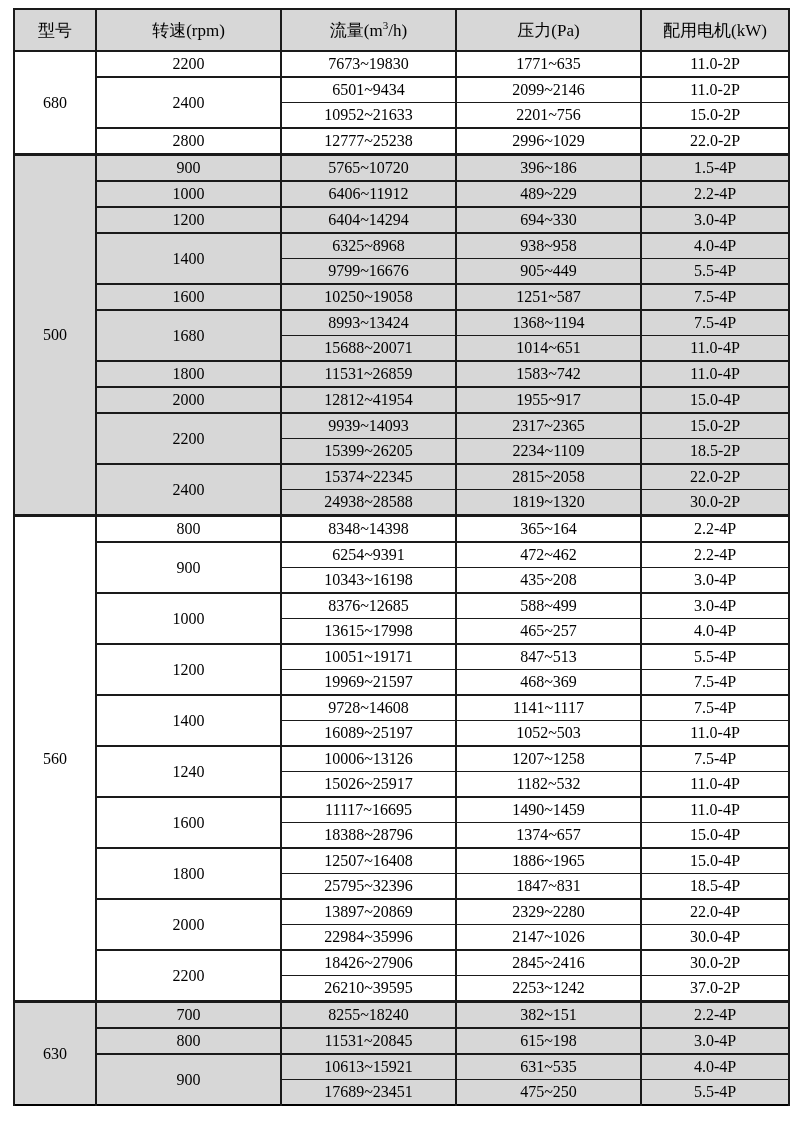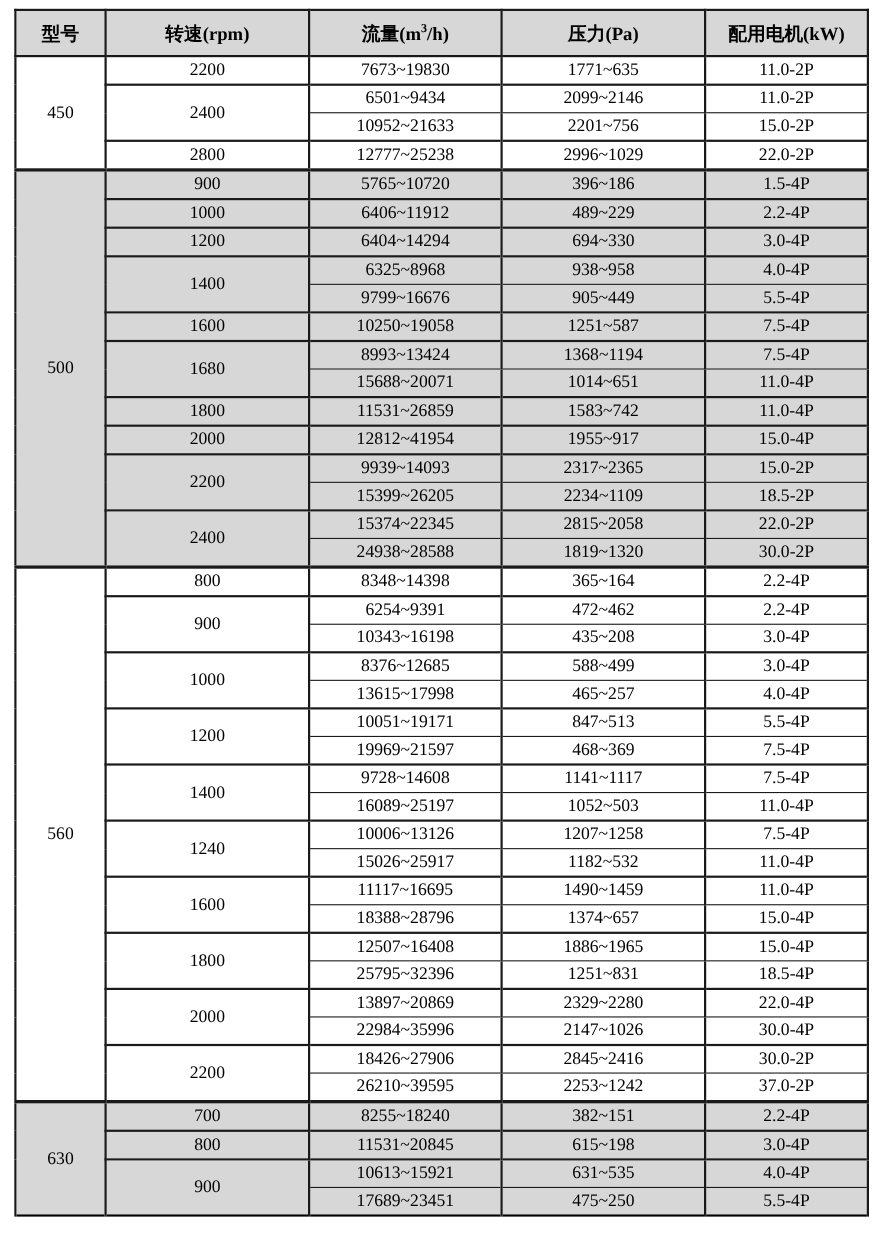--- a/index.html
+++ b/index.html
@@ -36,21 +36,21 @@
     text-align: center;
     vertical-align: middle;
     padding: 0 2px;
     overflow: hidden;
     white-space: nowrap;
   }
   th {
     background: #d7d7d7;
     height: 40px;
     font-size: 17px;
-    font-weight: bold;
+    font-weight: normal;
   }
   th sup {
     font-size: 11px;
     line-height: 0;
   }
   td {
     height: 24px;
     font-size: 16px;
     border-top-width: 1px;
     border-bottom-width: 1px;
@@ -77,21 +77,21 @@
       <tr>
         <th>型号</th>
         <th>转速(rpm)</th>
         <th><span>流量(m</span><sup>3</sup><span>/h)</span></th>
         <th>压力(Pa)</th>
         <th>配用电机(kW)</th>
       </tr>
     </thead>
     <tbody id="table-body">
         <tr class="section-start group-start">
-          <td rowspan="4">450</td>
+          <td rowspan="4">680</td>
           <td rowspan="1">2200</td>
           <td>7673~19830</td>
           <td>1771~635</td>
           <td>11.0-2P</td>
         </tr>
         <tr class="group-start">
           <td rowspan="2">2400</td>
           <td>6501~9434</td>
           <td>2099~2146</td>
           <td>11.0-2P</td>
@@ -262,21 +262,21 @@
           <td>15.0-4P</td>
         </tr>
         <tr class="group-start">
           <td rowspan="2">1800</td>
           <td>12507~16408</td>
           <td>1886~1965</td>
           <td>15.0-4P</td>
         </tr>
         <tr>
           <td>25795~32396</td>
-          <td>1251~831</td>
+          <td>1847~831</td>
           <td>18.5-4P</td>
         </tr>
         <tr class="group-start">
           <td rowspan="2">2000</td>
           <td>13897~20869</td>
           <td>2329~2280</td>
           <td>22.0-4P</td>
         </tr>
         <tr>
           <td>22984~35996</td>

